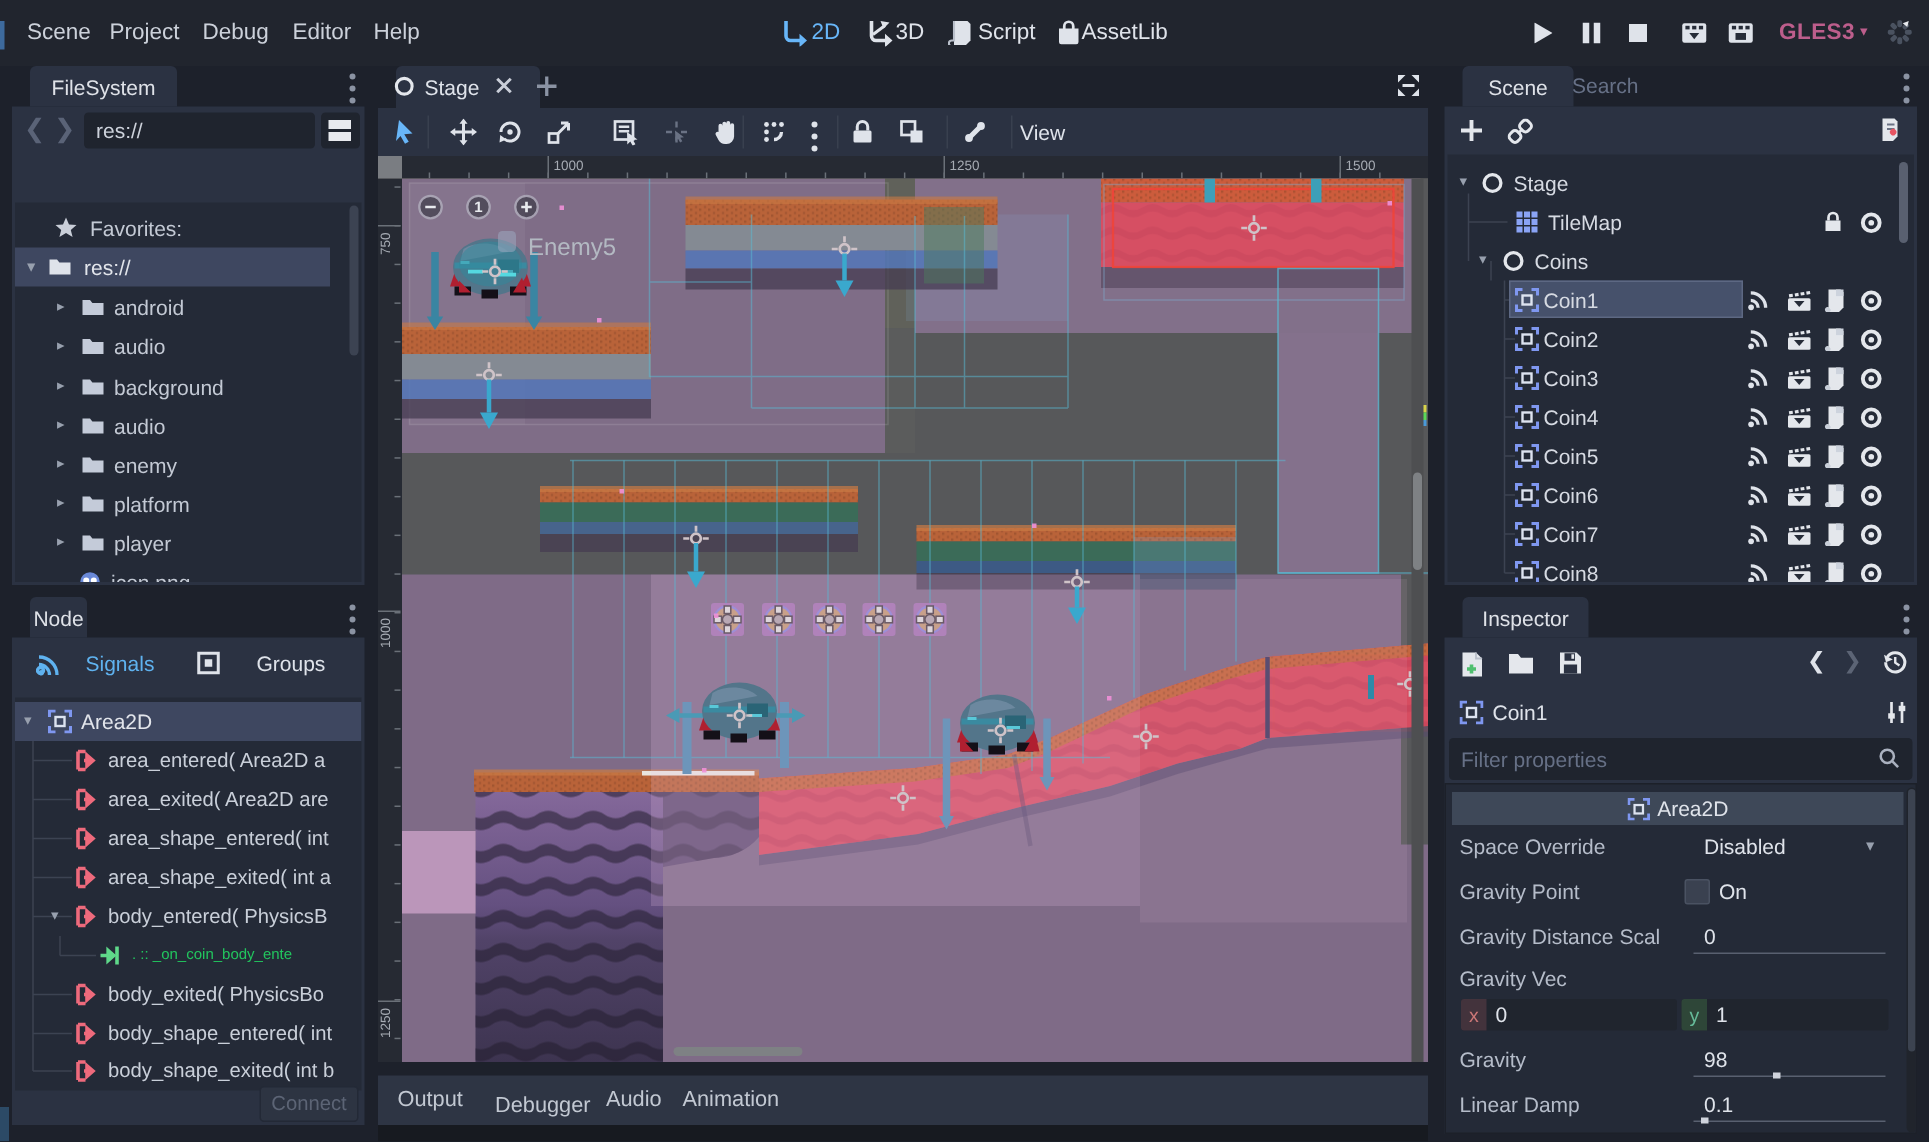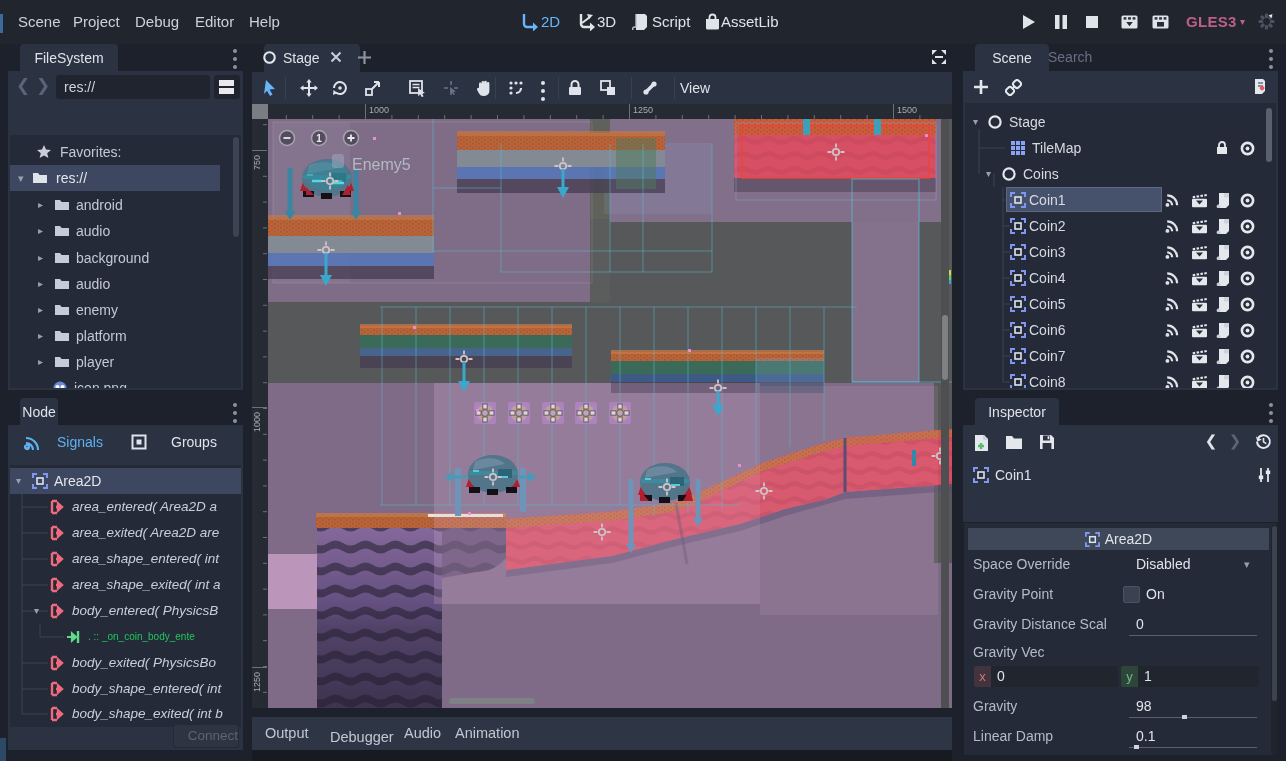--- a/index.html
+++ b/index.html
@@ -16,21 +16,21 @@
 .mtxt{position:absolute;top:0;height:44px;line-height:44px;color:#ccd1da;font-size:15px;}
 .row{position:absolute;height:26px;line-height:26px;white-space:nowrap;}
 .ic{position:absolute;}
 svg{display:block}
 .lbl{color:#b5bcc9;}
 .fsr{left:0;width:231px;}
 .fa{position:absolute;left:28px;color:#98a0ae;font-size:10px;}
 .fi{left:44px;top:5px;}
 .ft{position:absolute;left:66px;}
 .sig{position:absolute;left:40px;top:5px;}
-.nt{position:absolute;left:62px;font-size:13.5px;color:#c9cfd9;font-style:italic;}
+.nt{position:absolute;left:62px;font-size:13.5px;color:#c9cfd9;}
 .sr{position:absolute;height:26px;line-height:26px;white-space:nowrap;color:#d6dae2;}
 .ri{position:absolute;top:5px;}
 </style></head>
 <body>
 <div id="app">
 
 <div class="abs" style="left:0;top:0;width:1286px;height:44px;background:#21252e"></div>
 <div class="abs" style="left:0;top:14px;width:3px;height:19px;background:#3d6a9d"></div>
 <div class="abs" style="left:0;top:738px;width:6px;height:23px;background:#2c4a66"></div>
 <div class="mtxt" style="left:18px">Scene</div>
@@ -285,21 +285,21 @@
           <span class="nt">body_shape_entered( int</span>
         </div>
   <div class="row" style="top:236px">
           <svg class="sig" width="16" height="16" viewBox="0 0 16 16">
             <path d="M2 2h5M2 2v12M2 14h5" stroke="#ee6a7c" stroke-width="2.4" fill="none"></path>
             <path d="M6 8h5M8 4.5L12 8l-4 3.5z" stroke="#ee6a7c" stroke-width="2.4" fill="#ee6a7c"></path>
           </svg>
           <span class="nt">body_shape_exited( int b</span>
         </div>
  </div>
- <div class="abs" style="left:165px;top:299px;width:64px;height:22px;background:#2d3442;border:1px solid #232936;border-radius:3px;color:#5c6475;text-align:right;line-height:22px;font-size:13.5px">Connect</div>
+ <div class="abs" style="left:165px;top:299px;width:64px;height:22px;background:#2d3442;border:1px solid #232936;border-radius:3px;color:#5c6475;text-align:center;line-height:22px;font-size:13.5px">Connect</div>
 </div>
 
 <div class="tab" style="left:252px;top:44px;width:96px;height:28px"></div>
 <svg class="ic" style="left:262px;top:50px" width="15" height="15" viewBox="0 0 16 16">
       <circle cx="8" cy="8" r="5.6" fill="none" stroke="#e4e7ec" stroke-width="2.2"></circle>
     </svg>
 <div class="abs" style="left:283px;top:44px;height:28px;line-height:28px;color:#dfe3ea">Stage</div>
 <svg class="ic" style="left:330px;top:51px" width="12" height="12" viewBox="0 0 12 12">
       <path d="M1.5 1.5l9 9M10.5 1.5l-9 9" stroke="#c9ced8" stroke-width="2"></path>
     </svg>
@@ -1110,20 +1110,25 @@
         <rect x="5" y="5" width="6" height="6" fill="none" stroke="#dde3f0" stroke-width="1.6"></rect>
       </svg>
  <div class="abs" style="left:32px;top:37px;height:27px;line-height:27px;color:#dfe3ea">Coin1</div>
  <svg class="ic" style="left:294px;top:42px" width="15" height="16" viewBox="0 0 15 16">
         <g stroke="#e4e7ec" stroke-width="1.8">
           <path d="M4 1v14M11 1v14"></path>
         </g>
         <rect x="1.8" y="8.5" width="4.4" height="3.6" fill="#e4e7ec"></rect>
         <rect x="8.8" y="3.5" width="4.4" height="3.6" fill="#e4e7ec"></rect>
       </svg>
+ <div class="input" style="left:3px;top:67px;width:309px;height:28px">Filter properties
+  <svg class="ic" style="right:8px;top:6px" width="15" height="15" viewBox="0 0 15 15">
+          <circle cx="6.2" cy="6.2" r="4.4" fill="none" stroke="#aab1bf" stroke-width="1.7"></circle>
+          <line x1="9.6" y1="9.6" x2="13.4" y2="13.4" stroke="#aab1bf" stroke-width="1.7"></line>
+        </svg></div>
  <div class="well" style="left:0;top:97px;width:315px;height:234px;overflow:hidden;border:1px solid #1c2029;box-sizing:border-box" id="props">
   <div class="abs" style="left:4px;top:5px;width:301px;height:22px;background:#3e4858;color:#dfe3ea;text-align:center;line-height:22px">
    <svg style="display:inline-block;vertical-align:-3px;margin-right:5px" width="15" height="15" viewBox="0 0 16 16">
             <g stroke="#7f97f0" stroke-width="2" fill="none">
               <path d="M1 5V1h4M11 1h4v4M15 11v4h-4M5 15H1v-4"></path>
             </g>
             <rect x="5" y="5" width="6" height="6" fill="none" stroke="#dde3f0" stroke-width="1.6"></rect>
           </svg>Area2D</div>
   <div class="abs lbl" style="left:9px;top:31px;height:20px;line-height:20px">Space Override</div>
   <div class="abs" style="left:172px;top:31px;height:20px;line-height:20px;color:#dfe3ea">Disabled</div>

